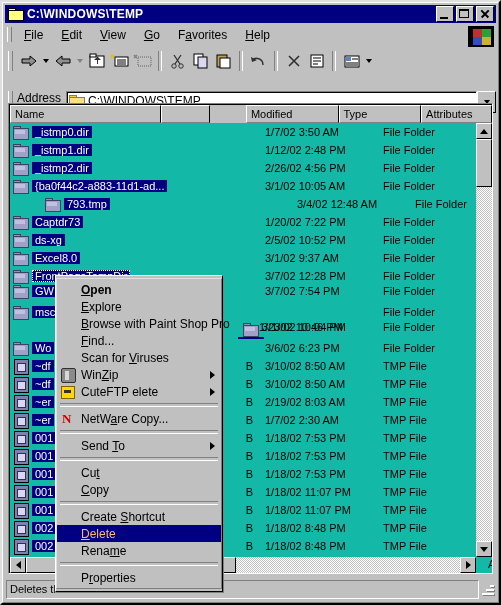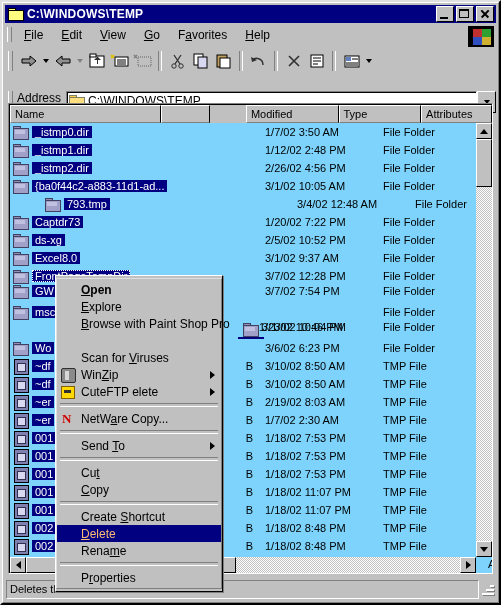--- a/index.html
+++ b/index.html
@@ -88,21 +88,21 @@
           border-right:1px solid #000;border-bottom:1px solid #000;
           display:flex;align-items:center;justify-content:center;}
 
   
   .listview{position:absolute;left:5px;top:100px;right:5px;bottom:28px;
           background:#fff;box-sizing:border-box;
           border-top:1px solid #808080;border-left:1px solid #808080;
           border-right:1px solid #fff;border-bottom:1px solid #fff;}
   .lv-inner{position:absolute;left:0;top:0;right:0;bottom:0;
           border:1px solid #000;border-right:none;border-bottom:none;
-          overflow:hidden;background:#7dd3fc;}
+          overflow:hidden;background:#14b8a6;}
   .lv-head{position:absolute;left:0;top:0;right:0;height:18px;
           background:#c0c0c0;display:flex;box-sizing:border-box;}
   .hcell{height:18px;background:#c0c0c0;box-sizing:border-box;
           border-top:1px solid #fff;border-left:1px solid #fff;
           border-right:1px solid #000;border-bottom:1px solid #808080;
           font-size:11px;padding:2px 0 0 4px;overflow:hidden;white-space:nowrap;}
   .hcell.right{text-align:right;padding:16px 4px 0 0;}
   .lv-rows{position:absolute;left:0;top:18px;right:0;bottom:0;overflow:hidden;}
   .row{position:absolute;left:0;right:0;height:18px;display:flex;
        align-items:center;font-size:11px;white-space:nowrap;}
@@ -652,20 +652,21 @@
           <div class="mi">
             <span class="mi-ic"></span>
             <span class="mi-lb"><u>E</u>xplore</span>
           </div>
           <div class="mi">
             <span class="mi-ic"></span>
             <span class="mi-lb"><u>B</u>rowse with Paint Shop Pro</span>
           </div>
           <div class="mi">
             <span class="mi-ic"></span>
+            <span class="mi-lb"><u>F</u>ind...</span>
           </div>
           <div class="mi">
             <span class="mi-ic"></span>
             <span class="mi-lb">Scan for <u>V</u>iruses</span>
           </div>
           <div class="mi">
             <span class="mi-ic">
               <span class="ico-winzip"></span>
             </span>
             <span class="mi-lb">Win<u>Z</u>ip</span>

